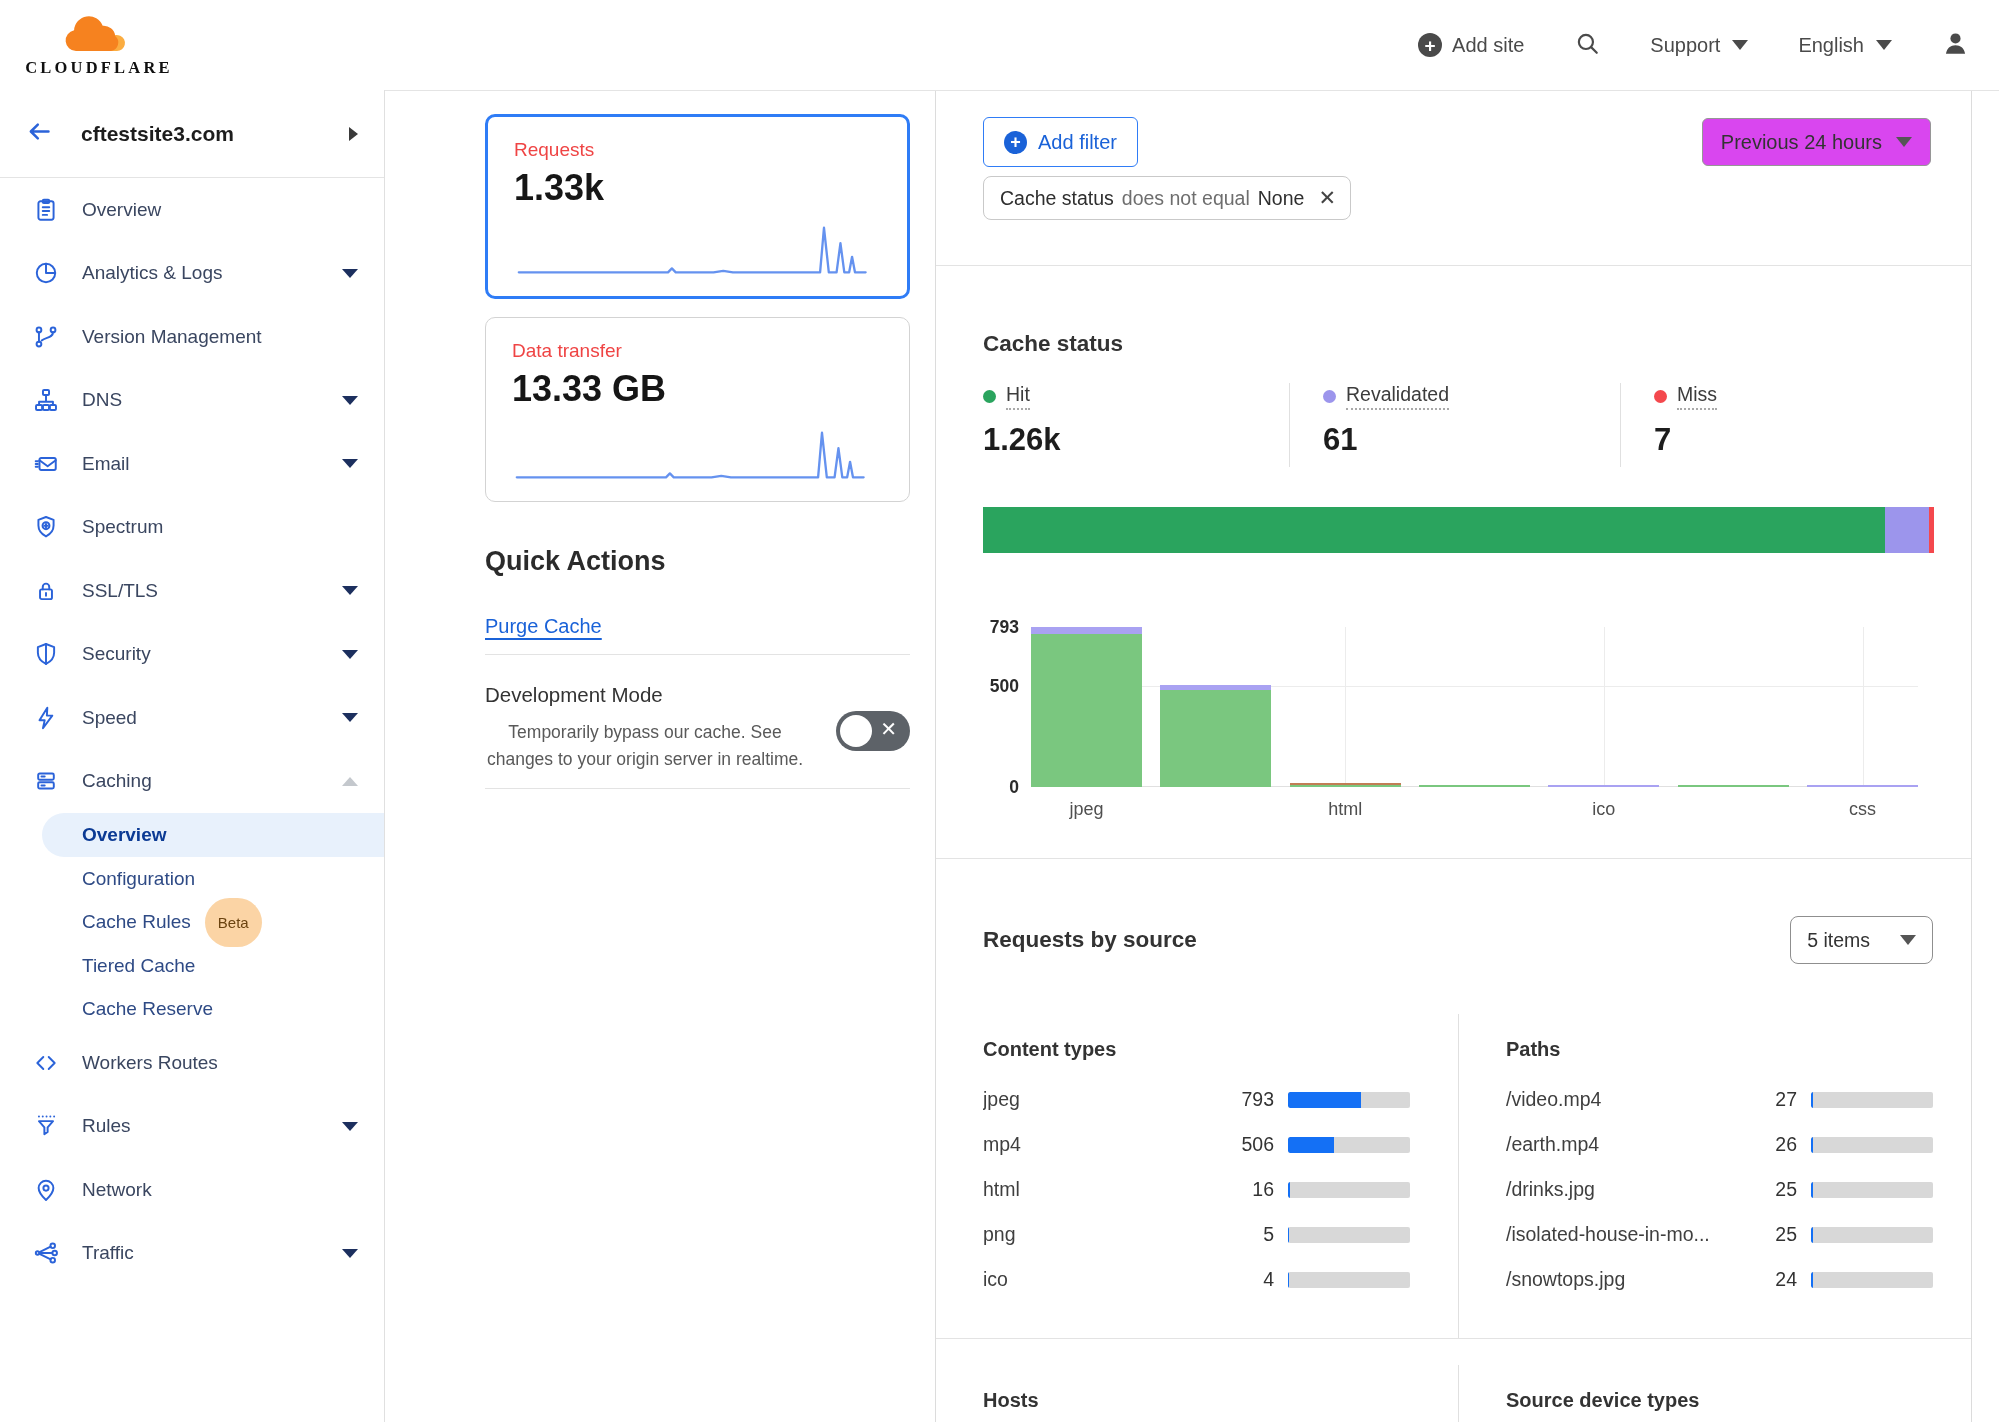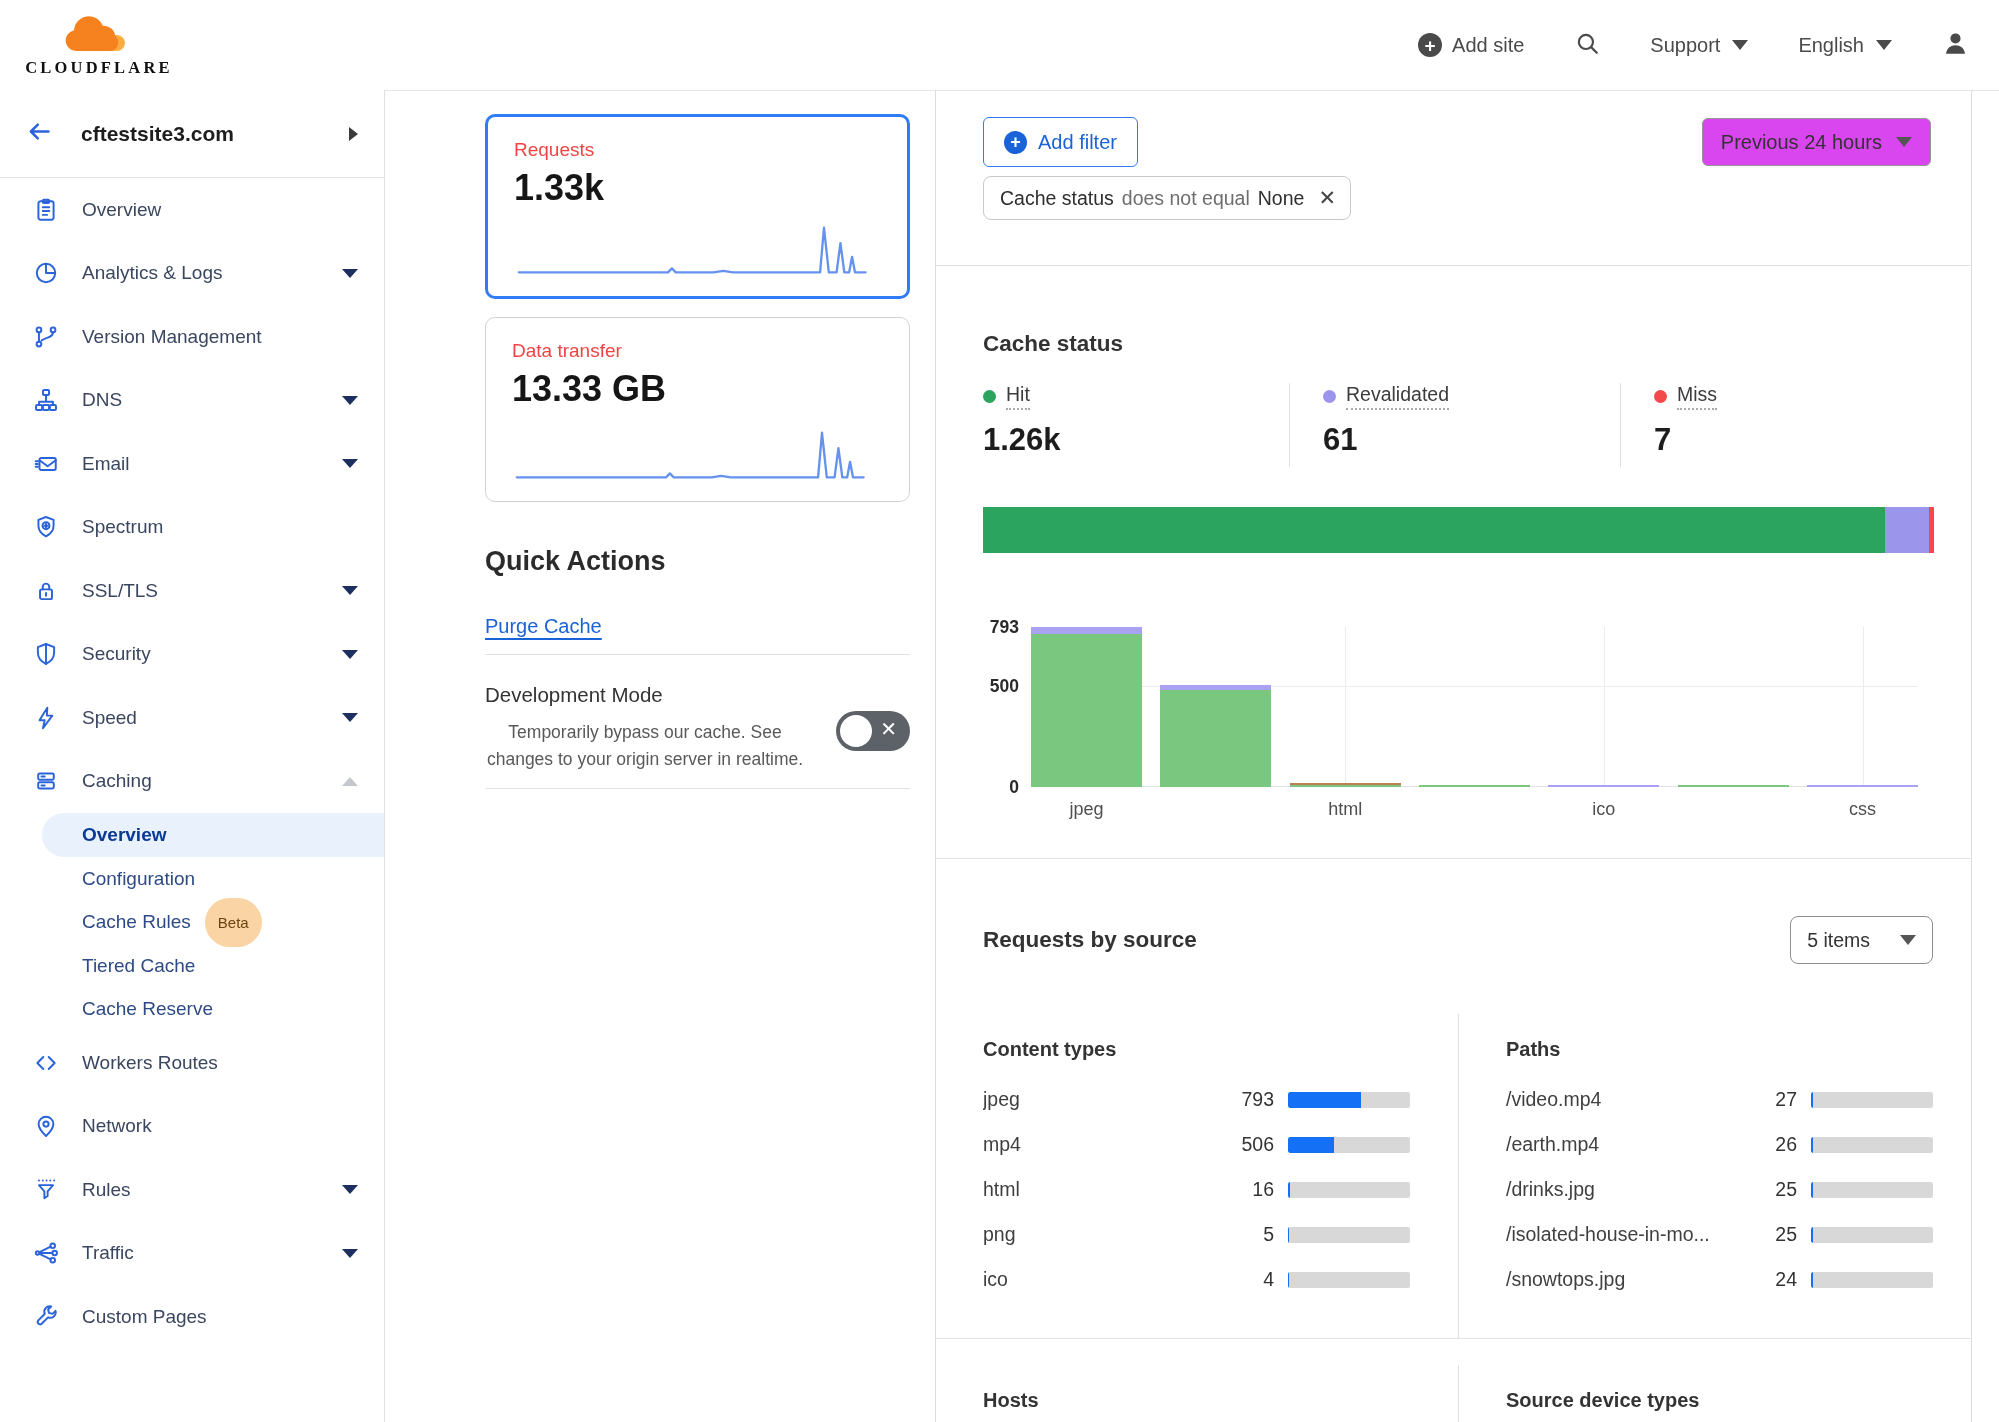--- a/index.html
+++ b/index.html
@@ -302,56 +302,48 @@
             <span class="nav-icon" data-interactable="false">
               <svg viewBox="0 0 24 24" width="26" height="26">
                 <path d="M9.5 6.5L4 12l5.5 5.5M14.5 6.5L20 12l-5.5 5.5"></path>
               </svg>
             </span>
             <span class="nav-label" data-interactable="false">Workers Routes</span>
           </div>
           <div class="nav-item" data-interactable="true">
             <span class="nav-icon" data-interactable="false">
               <svg viewBox="0 0 24 24" width="26" height="26">
+                <path d="M5.5 7.5h13l-5 5.8v4.2l-3 2v-6.2z"></path>
+                <path d="M5.5 3.3h.01M9 3.3h.01M12.5 3.3h.01M16 3.3h.01M19.5 3.3h.01"></path>
+              </svg>
+            </span>
+            <span class="nav-label" data-interactable="false">Rules</span>
+            <span class="nav-caret down" data-interactable="false"></span>
+          </div>
+          <div class="nav-item" data-interactable="true">
+            <span class="nav-icon" data-interactable="false">
+              <svg viewBox="0 0 24 24" width="26" height="26">
                 <path d="M12 21.2s-6.8-6.2-6.8-11A6.8 6.8 0 0 1 12 3.5a6.8 6.8 0 0 1 6.8 6.7c0 4.8-6.8 11-6.8 11z"></path>
                 <circle cx="12" cy="10.2" r="2.4"></circle>
               </svg>
             </span>
             <span class="nav-label" data-interactable="false">Network</span>
-          </div>
-          <div class="nav-item" data-interactable="true">
-            <span class="nav-icon" data-interactable="false">
-              <svg viewBox="0 0 24 24" width="26" height="26">
-                <path d="M5.5 7.5h13l-5 5.8v4.2l-3 2v-6.2z"></path>
-                <path d="M5.5 3.3h.01M9 3.3h.01M12.5 3.3h.01M16 3.3h.01M19.5 3.3h.01"></path>
-              </svg>
-            </span>
-            <span class="nav-label" data-interactable="false">Rules</span>
-            <span class="nav-caret down" data-interactable="false"></span>
           </div>
           <div class="nav-item" data-interactable="true">
             <span class="nav-icon" data-interactable="false">
               <svg viewBox="0 0 24 24" width="26" height="26">
                 <circle cx="4.2" cy="12" r="1.6"></circle>
                 <circle cx="18.2" cy="5.4" r="2.1"></circle>
                 <circle cx="20" cy="12" r="2.1"></circle>
                 <circle cx="18.2" cy="18.6" r="2.1"></circle>
                 <path d="M6 12h11.8M6.5 11l9.8-4.8M6.5 13l9.8 4.8"></path>
               </svg>
             </span>
             <span class="nav-label" data-interactable="false">Traffic</span>
             <span class="nav-caret down" data-interactable="false"></span>
-          </div>
-          <div class="nav-item" data-interactable="true">
-            <span class="nav-icon" data-interactable="false">
-              <svg viewBox="0 0 24 24" width="26" height="26">
-                <path d="M20.8 6.3a5.1 5.1 0 0 1-6.9 6L8 18.2a2.2 2.2 0 0 1-3.1-3.1l5.9-5.9a5.1 5.1 0 0 1 6-6.9L13.9 5l.9 3.2 3.2.9z"></path>
-              </svg>
-            </span>
-            <span class="nav-label" data-interactable="false">Custom Pages</span>
           </div>
         </nav>
     </aside>
 
     <div class="content-wrap" data-interactable="false">
 
       <section class="mid-col" data-interactable="false">
         <div class="metric-card selected" data-interactable="true">
           <div class="metric-title" data-interactable="false">Requests</div>
           <div class="metric-value" data-interactable="false">1.33k</div>

